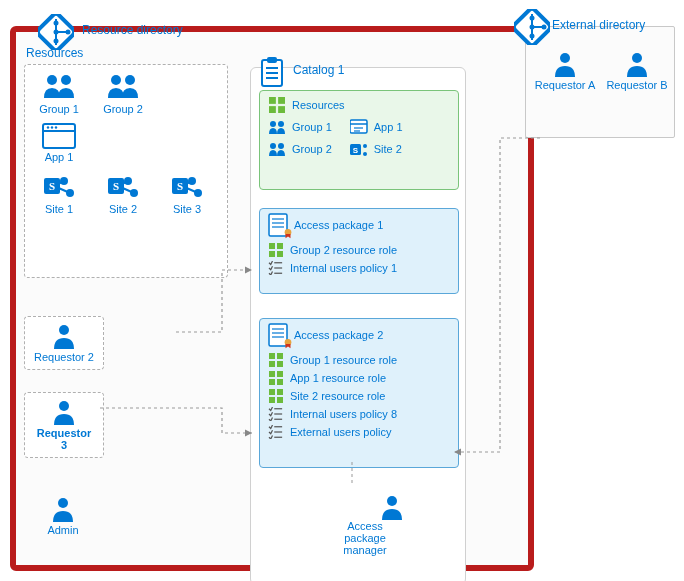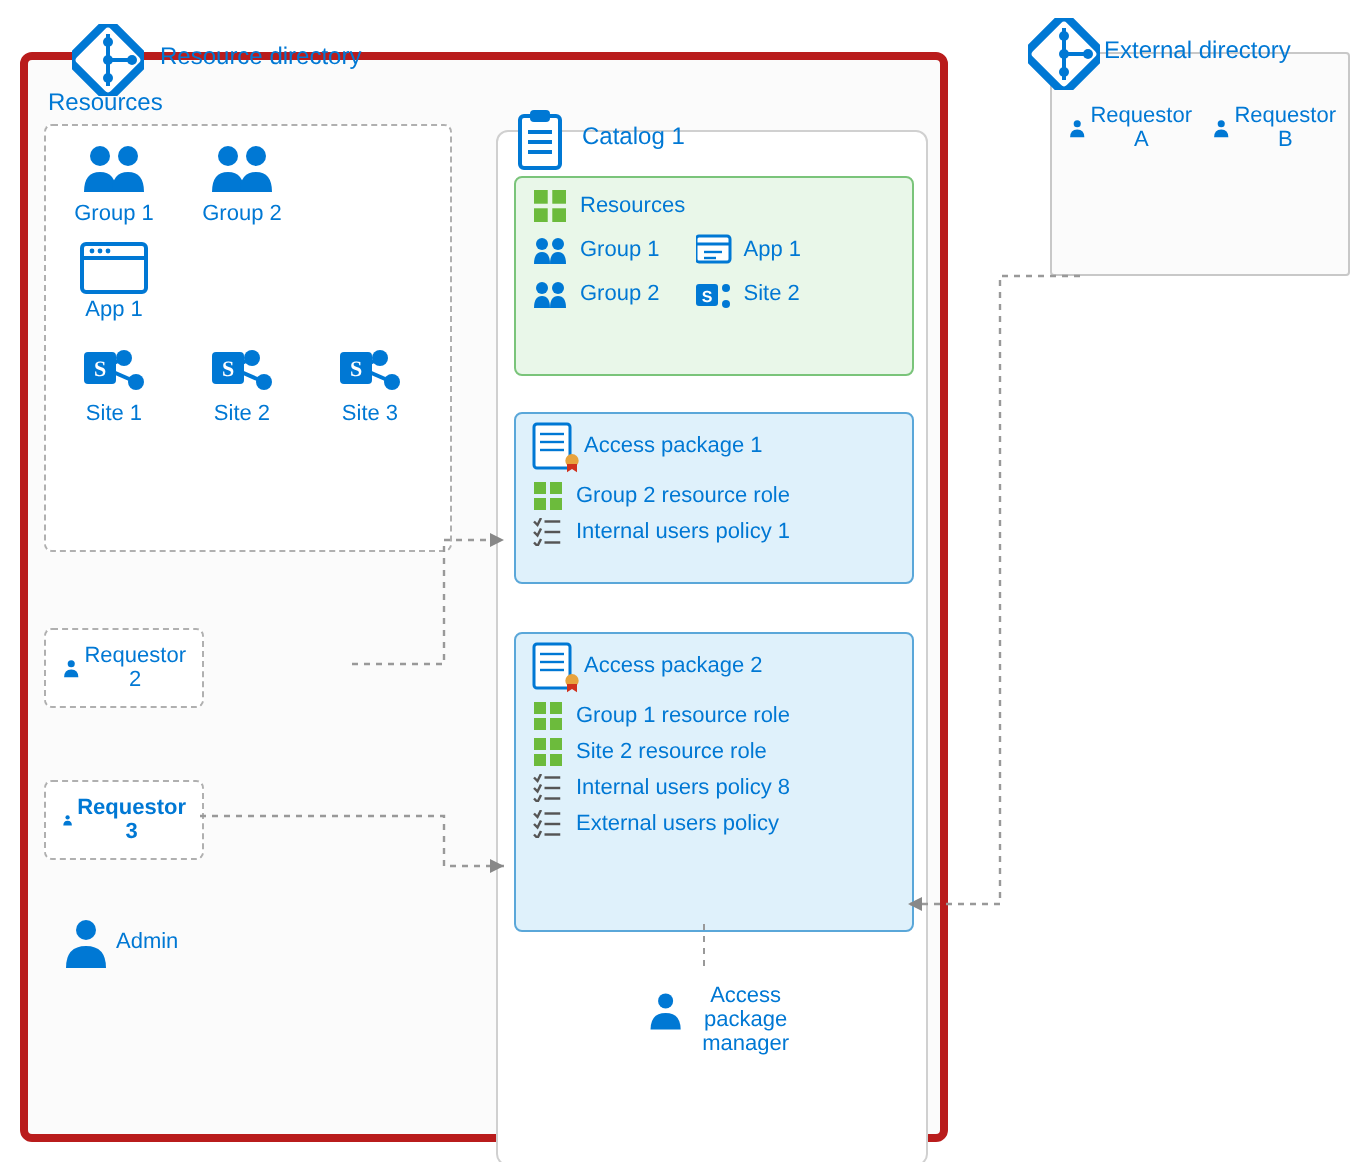--- a/index.html
+++ b/index.html
@@ -13,22 +13,22 @@
     height: 581px;
     position: relative;
   }
   .label { text-align: center; }
   svg.connector { position: absolute; pointer-events: none; }
   
   
   .resource-dir {
     position: absolute;
     left: 10px; top: 26px;
-    width: 464px; height: 545px;
-    border: 4px solid #b91c1c;
+    width: 524px; height: 545px;
+    border: 6px solid #b91c1c;
     border-radius: 6px;
     background: #fbfbfb;
   }
   .dir-header-icon {
     position: absolute;
     left: 22px; top: -18px;
     width: 36px; height: 36px;
   }
   .dir-title {
     position: absolute;
@@ -69,25 +69,25 @@
     position: absolute;
     border: 1px dashed #b0b0b0;
     border-radius: 4px;
     padding: 6px 8px;
     display: flex; gap: 14px;
     background: #fff;
   }
   .req-box.one { left: 8px; top: 284px; }
   .req-box.two { left: 8px; top: 360px; font-weight: bold; }
   .person {
-    display: flex; align-items: center; gap: 2px;
+    display: flex; flex-direction: column; align-items: center; gap: 2px;
     width: 62px;
   }
   .person svg { width: 26px; height: 26px; }
-  .person.admin { position: absolute; left: 16px; top: 428px; }
+  .person.admin { position: absolute; left: 16px; top: 464px; }
 
   
   .catalog {
     position: absolute;
     left: 234px; top: 35px;
     width: 216px; height: 518px;
     border: 1px solid #d0d0d0;
     border-radius: 6px;
     background: #fff;
   }
@@ -124,21 +124,21 @@
   .pkg-icon { width: 22px; height: 24px; position: relative; }
   .badge {
     position: absolute; right: -3px; bottom: -2px;
     width: 10px; height: 10px;
   }
   .pkg-row { display: flex; align-items: center; gap: 6px; padding: 2px 8px; }
   .pkg-row .mini-icon2 { width: 16px; height: 14px; flex: 0 0 auto; }
   
   .apm {
     position: absolute; left: 74px; top: 426px;
-    display: flex; flex-direction: row; align-items: flex-start;
+    display: flex; flex-direction: column; align-items: flex-end;
     width: 80px;
   }
   .apm svg { width: 26px; height: 26px; }
 
   
   .external-dir {
     position: absolute;
     left: 525px; top: 26px;
     width: 150px; height: 112px;
     border: 1px solid #c8c8c8;
@@ -423,20 +423,26 @@
       <div class="pkg-row">
         <svg class="mini-icon2" viewBox="0 0 14 14">
             <use href="#grid-green"></use>
           </svg>
         <span>Group 1 resource role</span>
       </div>
       <div class="pkg-row">
         <svg class="mini-icon2" viewBox="0 0 14 14">
             <use href="#grid-green"></use>
           </svg>
+        <span>App 1 resource role</span>
+      </div>
+      <div class="pkg-row">
+        <svg class="mini-icon2" viewBox="0 0 14 14">
+            <use href="#grid-green"></use>
+          </svg>
         <span>Site 2 resource role</span>
       </div>
       <div class="pkg-row">
         <svg class="mini-icon2" viewBox="0 0 16 16">
             <use href="#checklist"></use>
           </svg>
         <span>Internal users policy 8</span>
       </div>
       <div class="pkg-row">
         <svg class="mini-icon2" viewBox="0 0 16 16">

